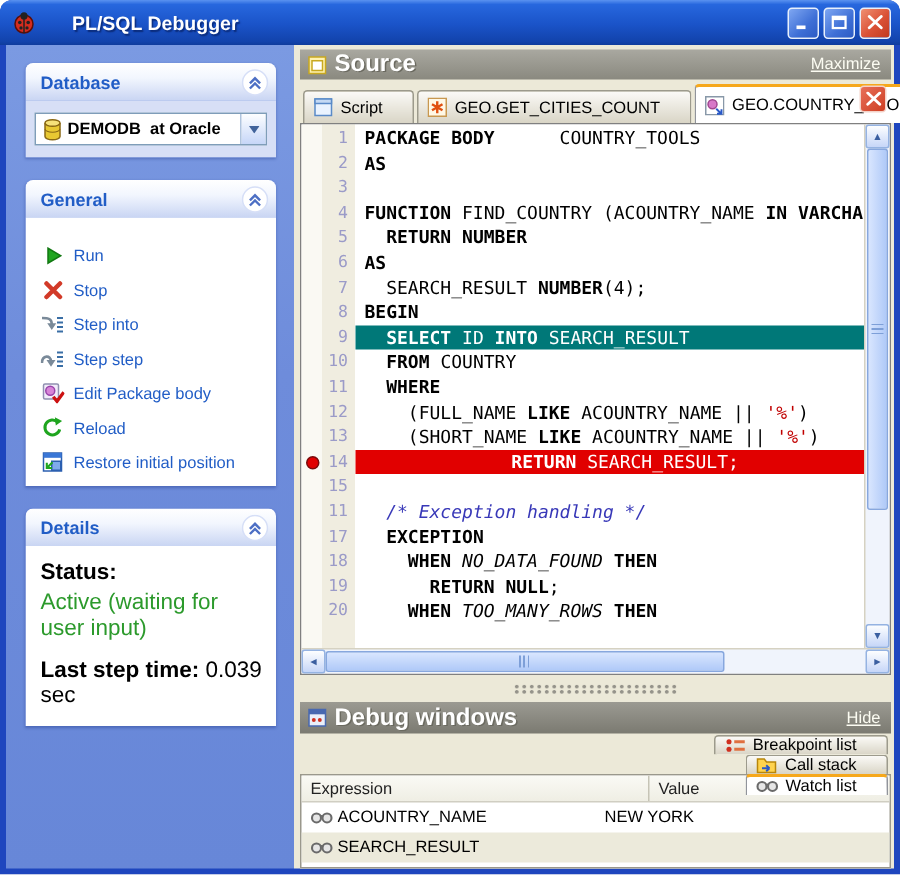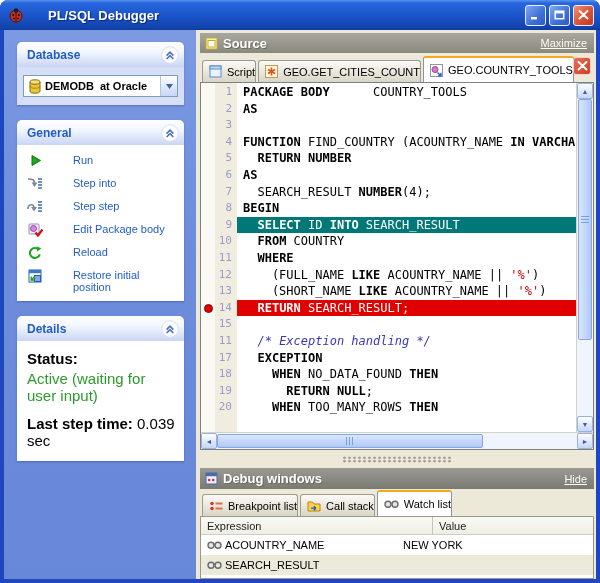--- a/index.html
+++ b/index.html
@@ -24,61 +24,61 @@
   .panel-header{height:25px;background:linear-gradient(180deg,#FFFFFF 0%,#F2F6FE 40%,#C9D5F3 100%);display:flex;align-items:center;padding:0 5px 0 10px;}
   .panel-title{flex:1;color:#215DC6;font-weight:bold;font-size:12px;}
   .chev{width:18px;height:18px;cursor:pointer;display:flex;}
   .panel-body{background:#fff;}
   .db-body{background:#D7DFF6;padding:8px 6px;}
   .combo{height:22px;background:#fff;border:1px solid #7F9DB9;display:flex;align-items:center;padding-left:5px;cursor:pointer;}
   .combo-ic{display:flex;margin-right:4px;}
   .combo-text{flex:1;font-weight:bold;font-size:11px;white-space:pre;overflow:hidden;}
   .combo-btn{width:17px;height:20px;border-left:1px solid #B0C4DE;background:linear-gradient(180deg,#FDFEFF,#C6D6F8);display:flex;align-items:center;justify-content:center;cursor:pointer;}
   .gen-body{padding:9px 4px 9px 9px;}
-  .action{display:flex;align-items:flex-start;height:23px;color:#215DC6;cursor:pointer;gap:24px;}
+  .action{display:flex;align-items:flex-end;height:23px;color:#215DC6;cursor:pointer;}
   .action .ic{width:18px;display:flex;justify-content:center;margin-right:5px;}
   .action-label{font-size:11px;}
   .details-body{padding:9px 8px 12px 10px;font-size:15px;}
   .bold{font-weight:bold;}
   .status-val{color:#2C9A2C;margin-top:3px;}
   .last-step{margin-top:11px;}
 
   
   .main{flex:1;background:#ECE9D8;display:flex;flex-direction:column;padding:3px 2px 0 4px;min-width:0;}
   .sec-header{height:20px;display:flex;align-items:center;padding:0 7px 0 5px;background:linear-gradient(180deg,#A9A8A0,#8A897F);}
   .sec-header.dbg{background:linear-gradient(180deg,#9B9A92,#7B7A71);height:21px;}
   .sec-ic{display:flex;margin-right:5px;}
-  .sec-title{flex:1;color:#fff;font-weight:bold;font-size:13px;text-shadow:1px 1px 0 #6B6A60;}
+  .sec-title{flex:1;color:#fff;font-weight:bold;font-size:16px;text-shadow:1px 1px 0 #6B6A60;}
   .sec-link{color:#FCFCF2;text-decoration:underline;font-size:11px;cursor:pointer;}
 
   
   .tabrow{display:flex;align-items:flex-end;height:27px;margin-top:2px;padding-left:2px;position:relative;}
-  .tab{height:22px;display:flex;align-items:center;gap:5px;padding:0 0 0 6px;margin-right:2px;font-size:11px;cursor:pointer;
+  .tab{height:22px;display:flex;align-items:center;gap:5px;padding:0 20px 0 6px;margin-right:2px;font-size:11px;cursor:pointer;
     background:linear-gradient(180deg,#FBFAF7,#D9D5C6);border:1px solid #9C9A8C;border-bottom:none;border-radius:3px 3px 0 0;}
   .tab.active{height:26px;background:#fff;border-color:#91949B;border-top:2px solid #F6A81C;}
   .tabic{display:flex;}
   .tab-close{position:absolute;right:3px;top:2px;width:18px;height:18px;border-radius:3px;border:1px solid #F4D2C8;cursor:pointer;
     background:linear-gradient(135deg,#E8705A,#CE3E22);display:flex;align-items:center;justify-content:center;}
 
   
   .editor{border:1px solid #808080;background:#fff;height:368px;display:flex;flex-direction:column;}
   .editor-main{flex:1;display:flex;min-height:0;}
   .code-scroll{flex:1;overflow:hidden;padding-top:1px;min-width:0;
     background:linear-gradient(90deg,#FAF9F3 0,#FAF9F3 14px,#F0EDE0 14px,#F0EDE0 36px,#FFF 36px);}
   .line{display:flex;height:16.6px;line-height:16.6px;font-family:"DejaVu Sans Mono",monospace;font-size:12px;white-space:pre;}
   .bp-margin{width:14px;flex:0 0 14px;display:flex;align-items:center;justify-content:center;cursor:pointer;}
   .bp-dot{width:9px;height:9px;border-radius:50%;background:#E10000;border:1px solid #7A0B0B;}
   .gutter-num{width:22px;flex:0 0 22px;text-align:right;padding-right:5px;font-size:11px;color:#9B9BC8;}
   .code-text{flex:1;padding-left:6px;min-width:0;overflow:hidden;}
   .seg-k{font-weight:bold;}
   .seg-c{color:#3838B8;font-style:italic;}
   .seg-s{color:#C00000;}
-  .seg-i{}
+  .seg-i{font-style:italic;}
   .line.hl-exec .code-text{background:#007878;color:#fff;}
-  .line.hl-breakpoint .code-text{background:#E10000;color:#fff;}
+  .line.hl-breakpoint .code-text{background:#E10000;color:#fff;text-align:center;}
   .line.hl-exec .code-text span,.line.hl-breakpoint .code-text span{color:#fff;}
 
   
   .vscroll{width:17px;flex:0 0 17px;display:flex;flex-direction:column;background:#F0F4FC;border-left:1px solid #D6D2C2;}
   .hscroll{height:17px;flex:0 0 17px;display:flex;background:#F0F4FC;border-top:1px solid #D6D2C2;}
   .sbtn{flex:0 0 16px;height:16px;width:16px;background:linear-gradient(180deg,#FDFEFF,#C6D6F8);border:1px solid #95B3E2;border-radius:2px;
     display:flex;align-items:center;justify-content:center;font-size:7px;color:#3B5FA0;cursor:pointer;}
   .vtrack{flex:1;position:relative;}
   .vthumb{position:absolute;left:1px;right:1px;top:0;height:76%;border:1px solid #87A7DE;border-radius:2px;
     background:linear-gradient(90deg,#D9E6FE,#AFC9F8);display:flex;align-items:center;justify-content:center;cursor:pointer;}
@@ -86,21 +86,21 @@
   .hthumb{position:absolute;top:1px;bottom:1px;left:0;width:74%;border:1px solid #87A7DE;border-radius:2px;
     background:linear-gradient(180deg,#D9E6FE,#AFC9F8);display:flex;align-items:center;justify-content:center;cursor:pointer;}
   .grip-h{width:8px;height:8px;background:repeating-linear-gradient(0deg,#7D9FD8 0 1px,transparent 1px 3px);}
   .grip-v{width:8px;height:8px;background:repeating-linear-gradient(90deg,#7D9FD8 0 1px,transparent 1px 3px);}
 
   
   .splitter{height:18px;display:flex;align-items:center;justify-content:center;cursor:row-resize;}
   .grip-dots{width:110px;height:7px;background-image:radial-gradient(circle,#95938A 1px,transparent 1.4px);background-size:5px 3.5px;}
 
   
-  .dbg-tabs{margin-top:1px;height:26px;}
+  .dbg-tabs{margin-top:1px;height:26px;flex-direction:column;}
   .watch-table{flex:1;border:1px solid #9A988C;background:#fff;display:flex;flex-direction:column;overflow:hidden;}
   .wt-header{display:flex;height:18px;align-items:center;background:linear-gradient(180deg,#FAFAF5,#EFEEE4);border-bottom:1px solid #D0CEC2;}
   .wt-h{font-size:11px;color:#222;}
   .wt-h.c1{width:232px;padding-left:6px;border-right:1px solid #C6C4B6;height:100%;display:flex;align-items:center;}
   .wt-h.c2{padding-left:6px;}
   .wt-row{display:flex;height:20px;align-items:center;cursor:pointer;}
   .wt-row.alt{background:#ECEADB;}
   .wt-ic{width:22px;display:flex;justify-content:center;margin-left:2px;}
   .wt-expr{width:172px;overflow:hidden;}
   .wt-val{padding-left:6px;}
@@ -188,20 +188,28 @@
             <div class="action">
               <span class="ic">
                 <svg width="13" height="13">
                   <polygon points="3,1.5 11.5,6.5 3,11.5" fill="#1FA51F" stroke="#127812"></polygon>
                 </svg>
               </span>
               <span class="action-label">Run</span>
             </div>
             <div class="action">
               <span class="ic">
+                <svg width="13" height="13">
+                  <path d="M2 2 L11 11 M11 2 L2 11" stroke="#D23A28" stroke-width="3" stroke-linecap="round"></path>
+                </svg>
+              </span>
+              <span class="action-label">Stop</span>
+            </div>
+            <div class="action">
+              <span class="ic">
                 <svg width="16" height="13" viewBox="0 0 16 13">
                   <path d="M1 2 C5.5 2 7.5 2.5 7.5 6" fill="none" stroke="#7A8A99" stroke-width="1.7"></path>
                   <polygon points="4.5,5.5 10.5,5.5 7.5,10" fill="#7A8A99"></polygon>
                   <path d="M11 2 h4 M11 5 h4 M11 8 h4 M11 11 h4" stroke="#3A6EA5" stroke-width="1.4"></path>
                 </svg>
               </span>
               <span class="action-label">Step into</span>
             </div>
             <div class="action">
               <span class="ic">

